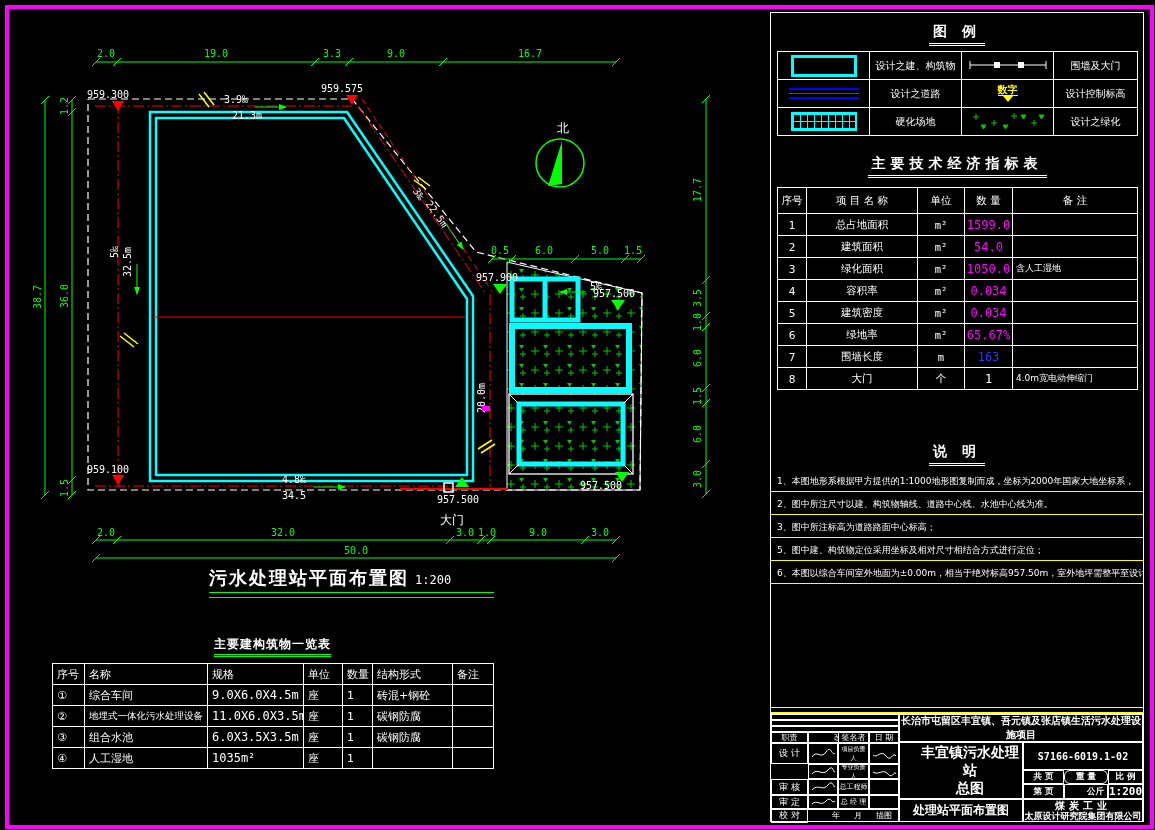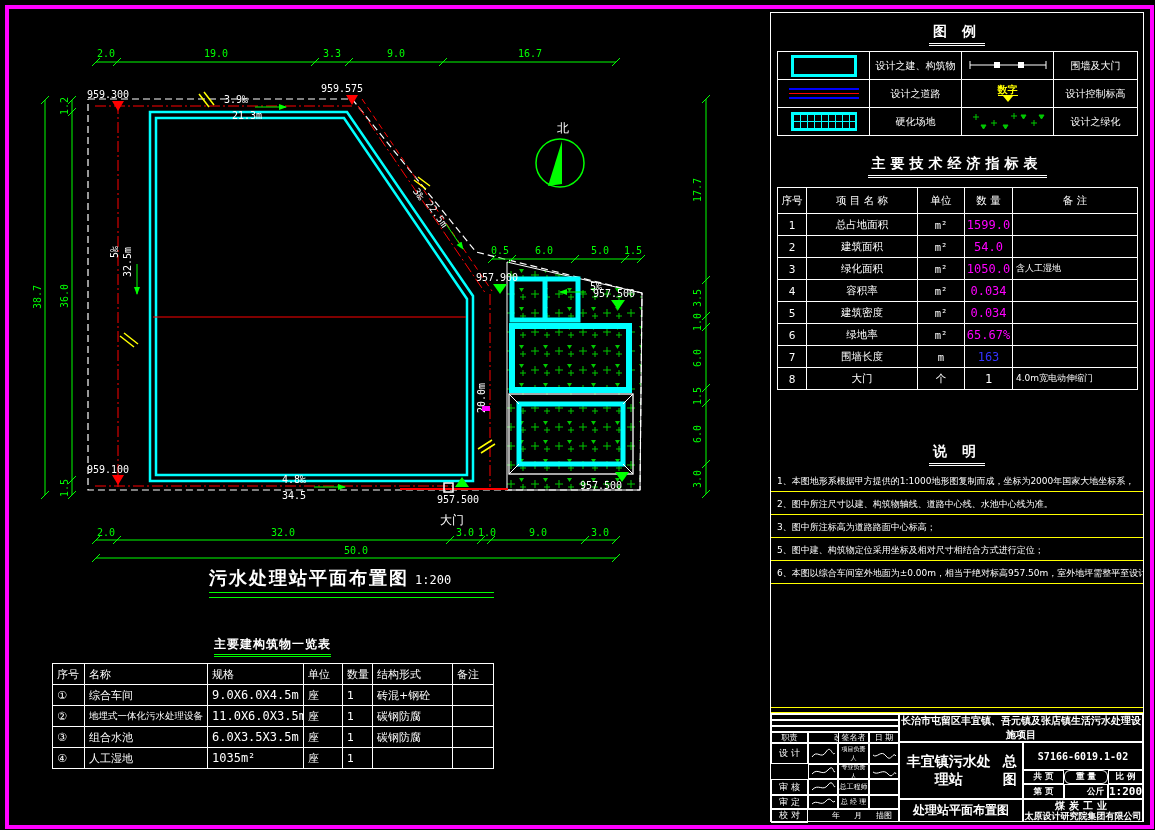--- a/index.html
+++ b/index.html
@@ -510,21 +510,21 @@
     <div class="cell" style="left:67px;top:81px;width:31px;height:14px;font-size:7px;">总 经 理</div>
     <div class="cell" style="left:98px;top:81px;width:30px;height:14px;"></div>
 
     <div class="cell" style="left:0;top:95px;width:128px;height:13px;font-size:8px;justify-content:flex-end;gap:14px;padding-right:6px;">
       <span>年</span>
       <span>月</span>
       <span>描图</span>
     </div>
 
     <div class="cell" style="left:128px;top:0;width:244px;height:28px;font-size:10px;font-weight:bold;">长治市屯留区丰宜镇、吾元镇及张店镇生活污水处理设施项目</div>
-    <div class="cell" style="left:128px;top:28px;width:124px;height:57px;flex-direction:row;font-size:14px;font-weight:bold;">
+    <div class="cell" style="left:128px;top:28px;width:124px;height:57px;flex-direction:column;font-size:14px;font-weight:bold;padding-left:18px;">
       <div>丰宜镇污水处理站</div>
       <div>总图</div>
     </div>
     <div class="cell" style="left:128px;top:85px;width:124px;height:23px;font-size:12px;font-weight:bold;">处理站平面布置图</div>
     <div class="cell mono" style="left:252px;top:28px;width:120px;height:28px;font-size:10px;font-weight:bold;">S7166-6019.1-02</div>
     <div class="cell" style="left:252px;top:56px;width:41px;height:14px;font-size:8.5px;font-weight:bold;">共  页</div>
     <div class="cell" style="left:293px;top:56px;width:44px;height:14px;font-size:8.5px;font-weight:bold;border-radius:6px;">重  量</div>
     <div class="cell" style="left:337px;top:56px;width:35px;height:14px;font-size:8.5px;font-weight:bold;">比  例</div>
     <div class="cell" style="left:252px;top:70px;width:41px;height:15px;font-size:8.5px;font-weight:bold;">第  页</div>
     <div class="cell" style="left:293px;top:70px;width:44px;height:15px;font-size:8.5px;font-weight:bold;justify-content:flex-end;padding-right:3px;">公斤</div>

